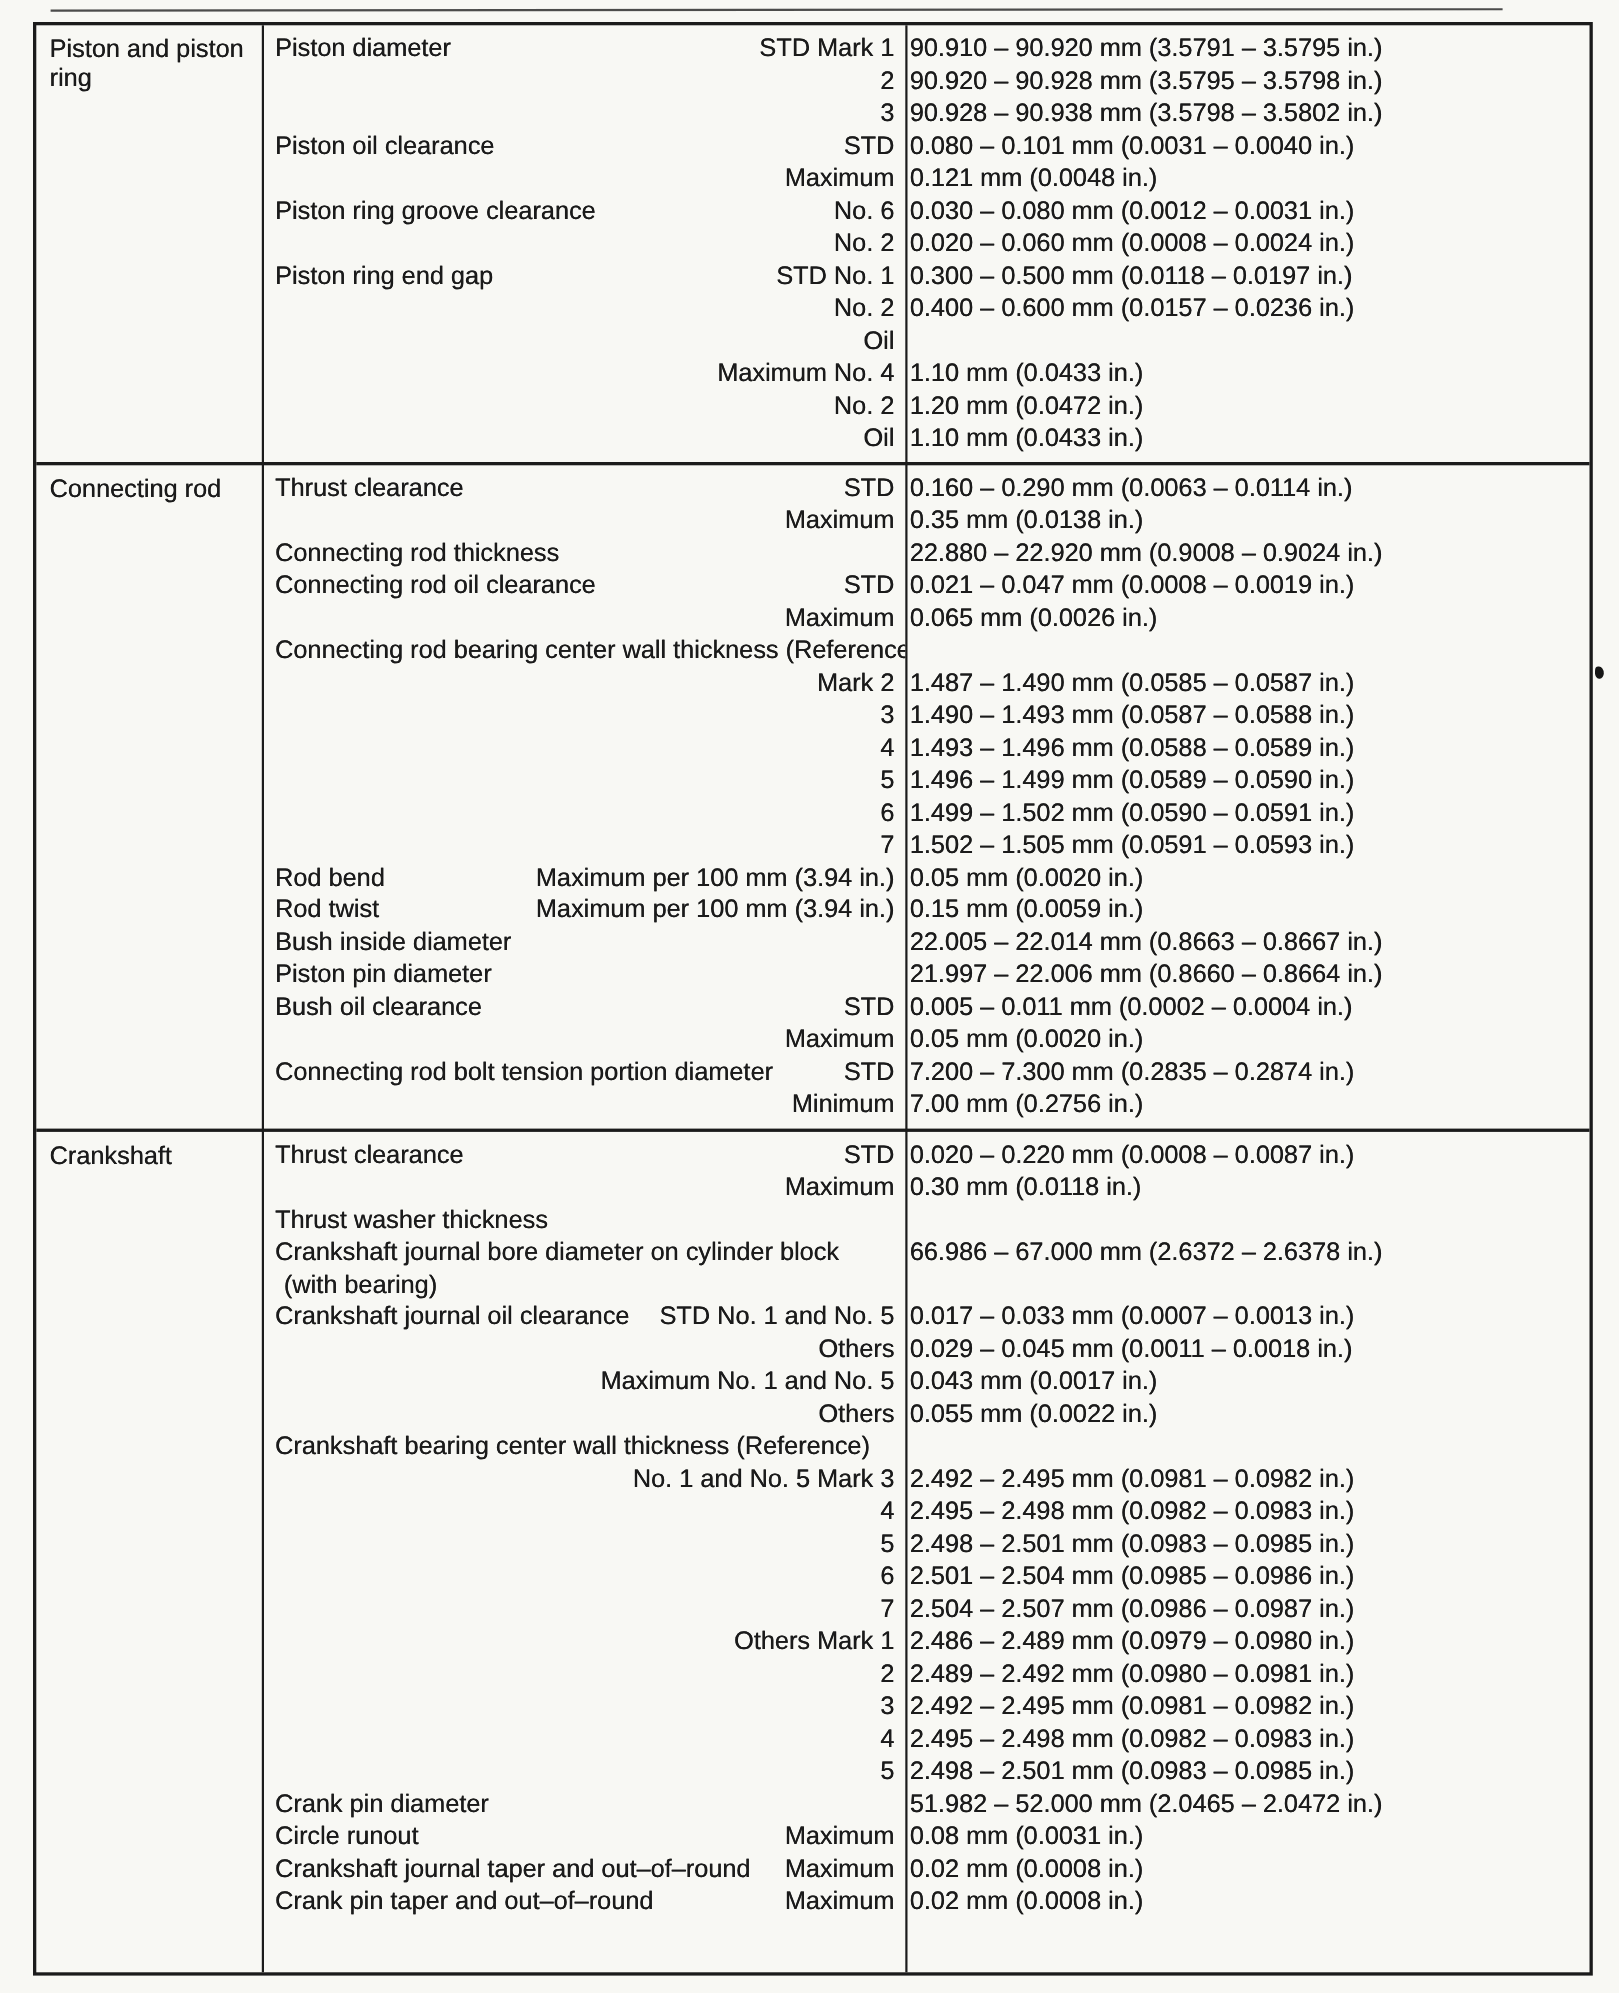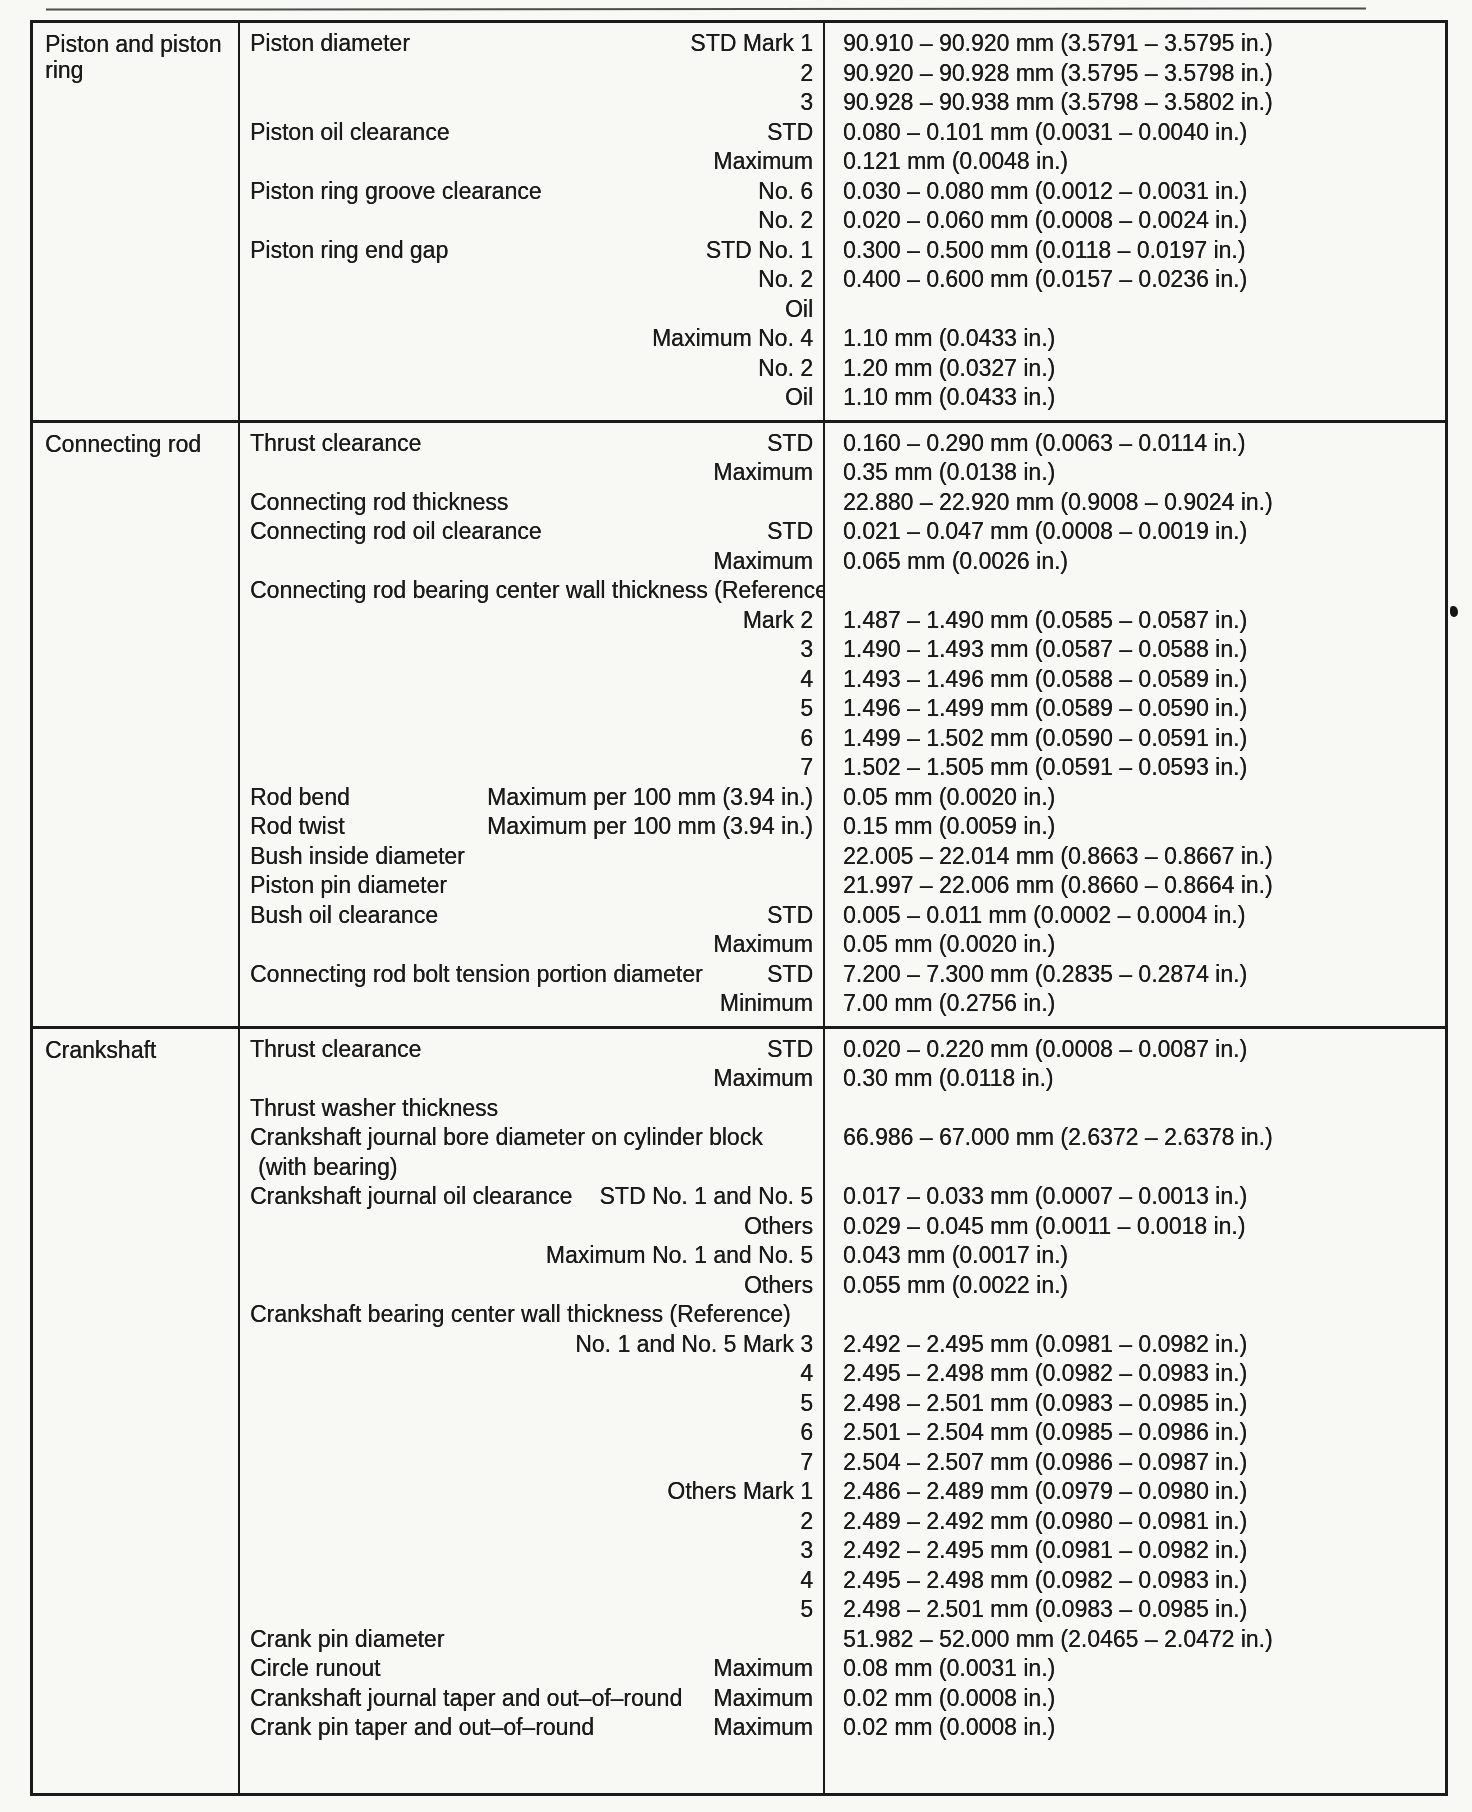--- a/index.html
+++ b/index.html
@@ -80,21 +80,21 @@
     flex: 0 0 585px;
     display: flex;
     justify-content: space-between;
     padding: 0 10px 0 12px;
     overflow: hidden;
   }
   .row-item.indent { padding-left: 8px; }
   .row-cond { margin-left: auto; text-align: right; }
   .row-value {
     flex: 1;
-    padding-left: 20px;
+    padding-left: 4px;
     overflow: hidden;
   }
   
   .page { text-shadow: 0.25px 0 0 currentColor; }
 </style>
 </head>
 <body>
 
 <div class="page">
   <div class="scan-line"></div>
@@ -181,21 +181,21 @@
       <span class="row-item"></span>
       <span class="row-cond">Maximum No. 4</span>
     </div>
     <div class="row-value">1.10 mm (0.0433 in.)</div>
   </div>
           <div class="spec-row">
     <div class="row-left">
       <span class="row-item"></span>
       <span class="row-cond">No. 2</span>
     </div>
-    <div class="row-value">1.20 mm (0.0327 in.)</div>
+    <div class="row-value">1.20 mm (0.0472 in.)</div>
   </div>
           <div class="spec-row">
     <div class="row-left">
       <span class="row-item"></span>
       <span class="row-cond">Oil</span>
     </div>
     <div class="row-value">1.10 mm (0.0433 in.)</div>
   </div>
         </div>
   </section>

